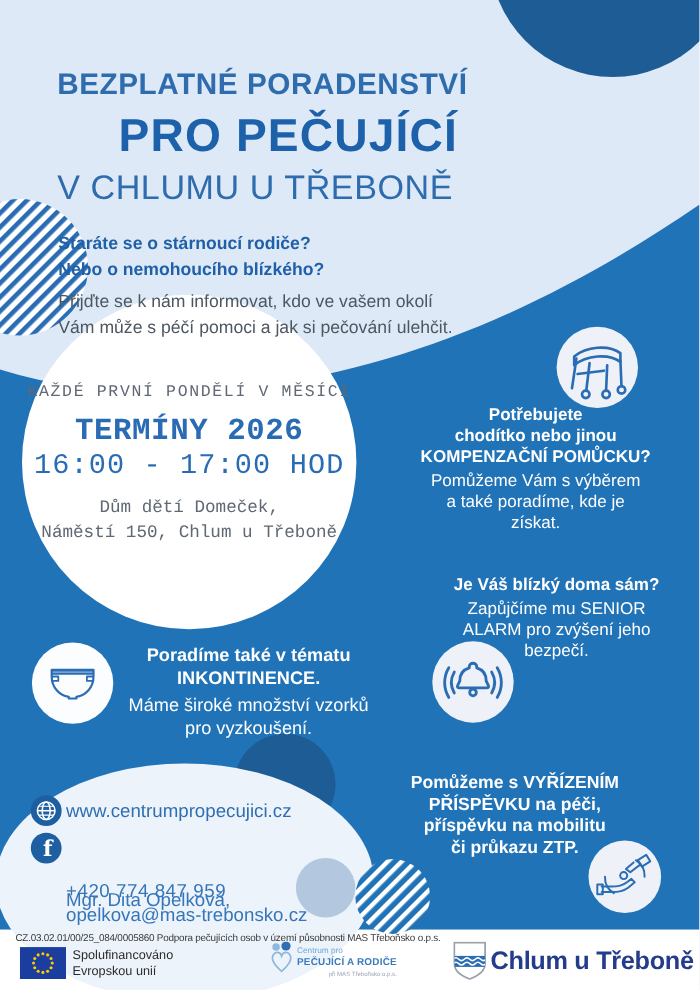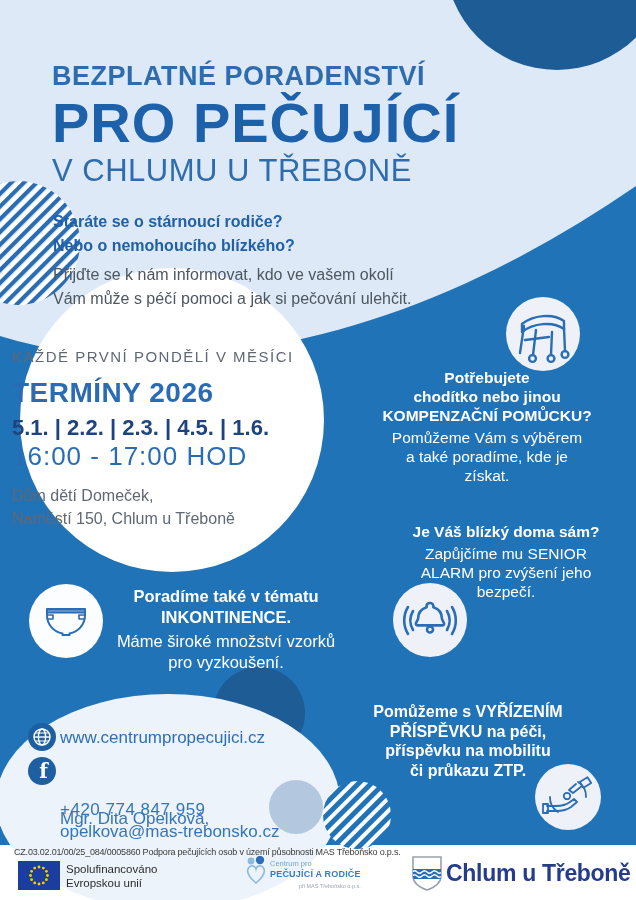--- a/index.html
+++ b/index.html
@@ -7,30 +7,30 @@
     position:relative; width:636px; height:900px; overflow:hidden;
     background:#ffffff;
     font-family:"Liberation Sans", sans-serif;
   }
   .bg { position:absolute; left:0; top:0; z-index:0; }
   .layer { position:absolute; z-index:1; }
 
   
   .header { left:52px; top:56px; width:420px; }
   .t1 { font-size:27px; font-weight:600; color:#2e6cae; line-height:40px; letter-spacing:0.5px; }
-  .t2 { font-size:56px; font-weight:700; color:#1e61ab; line-height:54px; letter-spacing:1px; }
+  .t2 { font-size:42px; font-weight:700; color:#1e61ab; line-height:54px; letter-spacing:1px;text-align:center; }
   .t3 { font-size:31px; font-weight:500; color:#2e6cae; line-height:42px; letter-spacing:0.5px; }
 
   
   .intro { left:53px; top:210px; width:380px; }
   .intro-bold { font-size:16px; font-weight:700; color:#2060a8; line-height:24px; }
   .intro-gray { font-size:16px; font-weight:400; color:#4d5761; line-height:24px; margin-top:5px; }
 
   
-  .schedule { left:12px; top:348px; width:320px; text-align:left; }
+  .schedule { left:12px; top:348px; width:320px; text-align:center;font-family:Liberation Mono, monospace; }
   .sched-heading { font-size:15px; color:#5f6874; letter-spacing:1.5px; font-weight:500; }
   .sched-title { font-size:28px; font-weight:700; color:#2a6cb4; margin-top:12px; letter-spacing:0.5px; }
   .sched-dates { font-size:22px; font-weight:700; color:#1d4380; margin-top:6px; }
   .sched-time { font-size:26px; font-weight:400; color:#2a6cb4; margin-top:0; letter-spacing:1px; }
   .sched-venue { font-size:16px; color:#5f6874; margin-top:12px; line-height:23px; }
 
   
   .svc { text-align:center; color:#ffffff; }
   .svc .b { font-size:15.5px; font-weight:700; line-height:19px; }
   .svc .r { font-size:15.5px; font-weight:400; line-height:19px; margin-top:3px; }
@@ -164,21 +164,20 @@
   </header>
 
   <div class="layer intro">
     <div class="intro-bold">Staráte se o stárnoucí rodiče?<br>Nebo o nemohoucího blízkého?</div>
     <div class="intro-gray">Přijďte se k nám informovat, kdo ve vašem okolí<br>Vám může s péčí pomoci a jak si pečování ulehčit.</div>
   </div>
 
   <div class="layer schedule">
     <div class="sched-heading">KAŽDÉ PRVNÍ PONDĚLÍ V MĚSÍCI</div>
     <div class="sched-title">TERMÍNY 2026</div>
-    <div class="sched-dates">5.1. | 2.2. | 2.3. | 4.5. | 1.6.</div>
     <div class="sched-time">16:00 - 17:00 HOD</div>
     <div class="sched-venue">Dům dětí Domeček,<br>Náměstí 150, Chlum u Třeboně</div>
   </div>
 
   <div class="layer svc svc-aids">
     <div class="b">Potřebujete<br>chodítko nebo jinou<br>KOMPENZAČNÍ POMŮCKU?</div>
     <div class="r">Pomůžeme Vám s výběrem<br>a také poradíme, kde je<br>získat.</div>
   </div>
 
   <div class="layer svc svc-alarm">

